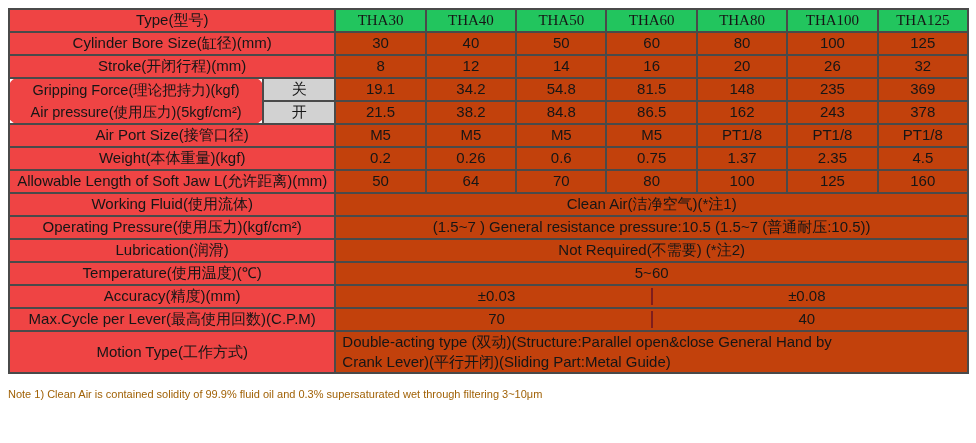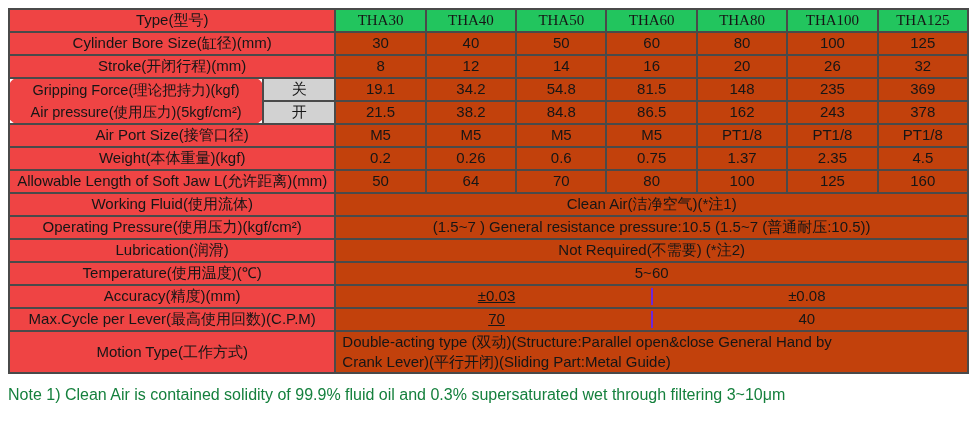--- a/index.html
+++ b/index.html
@@ -35,25 +35,25 @@
   td.hdr  { background: #22c55e; text-align: center; font-family: Liberation Serif, serif; }
   td.sub  { background: #d2d2d2; text-align: center; }
   td.val  { background: #c2410c; text-align: center; }
   td.cond { font-size: 13px; }
   td.typerow { height: 22px; }
   td.griplbl { padding: 2px 4px; border-radius: 9px; }
   td.griplbl div { line-height: 22px; font-size: 14.5px; white-space: nowrap; }
   td.nopad { padding: 0; }
   .halfwrap { display: flex; width: 100%; height: 100%; align-items: center; }
   .half { flex: 1; text-align: center; }
-  .half.first { border-right: 2px solid #6d28d9; text-decoration: underline; }
+  .half.first { border-right: 2px solid #7f1d1d; }
   td.motioncell { height: 44px; white-space: normal; }
   td.motioncell div { line-height: 20px; text-align: left; }
   td.motionlbl { height: 44px; }
-  .notes { margin-top: 12px; font-size: 16px; line-height: 17px; color: #15803d; }
+  .notes { margin-top: 12px; font-size: 11px; line-height: 17px; color: #a16207; }
   .notes .line { white-space: nowrap; }
   .notes .indent { padding-left: 44px; }
 </style>
 </head>
 <body>
 
 <div class="sheet">
 
   <table class="spec">
     <colgroup>

